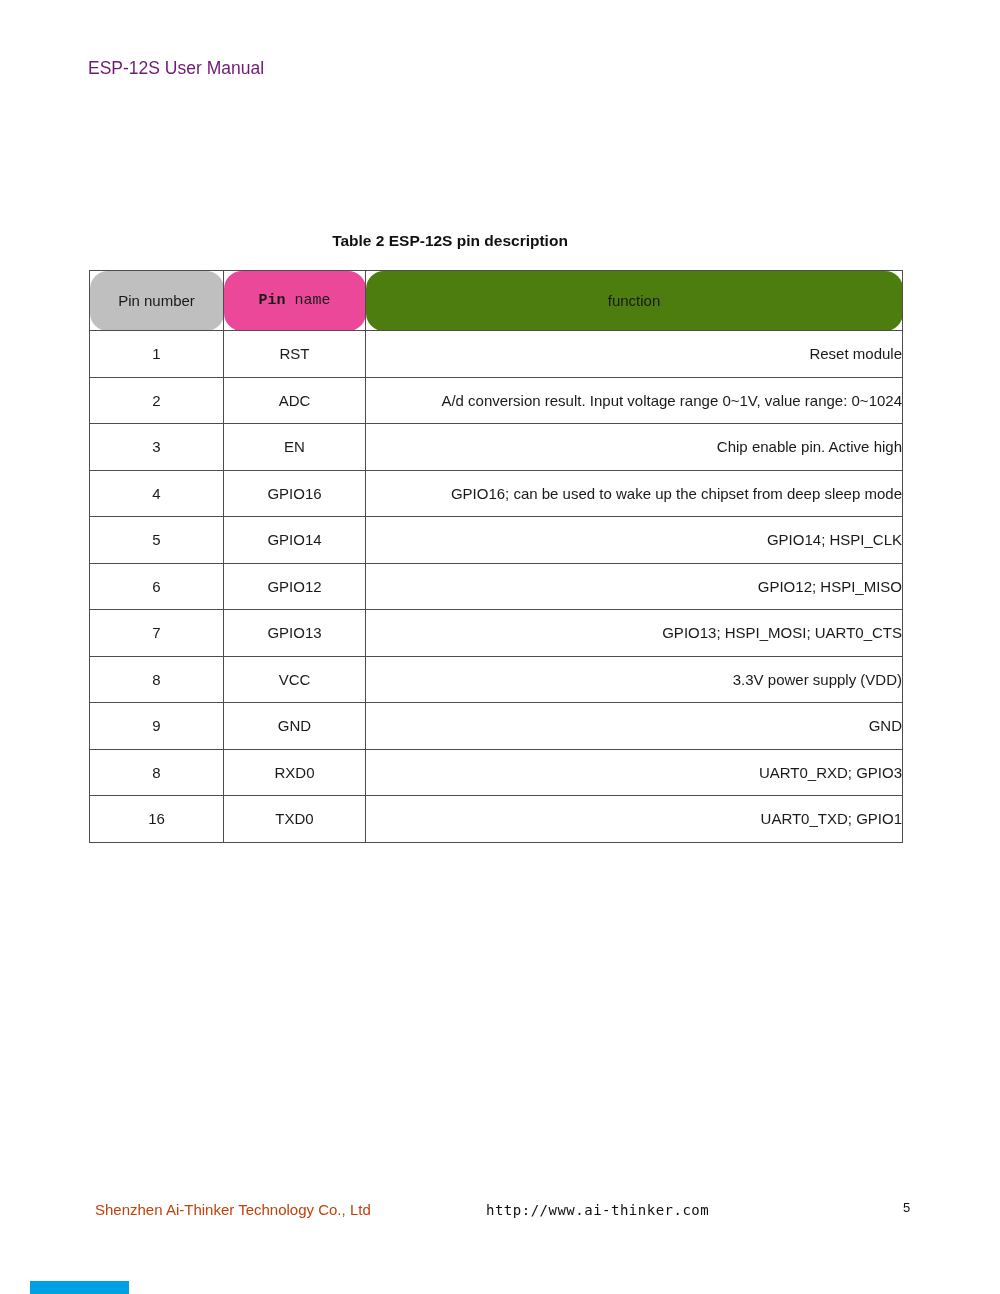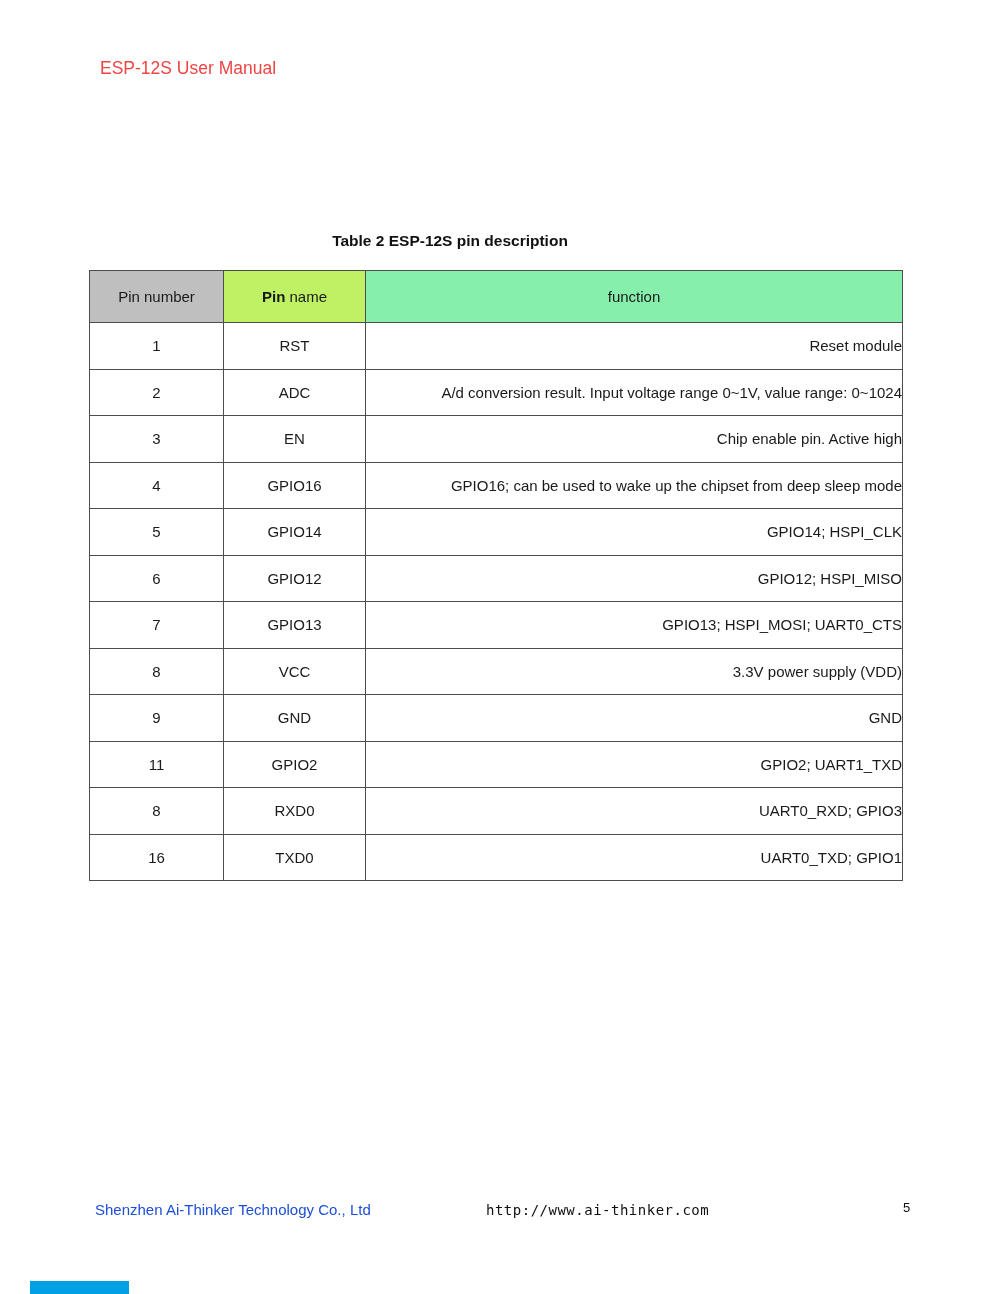--- a/index.html
+++ b/index.html
@@ -8,22 +8,21 @@
     width: 1000px; height: 1294px;
     position: relative;
     font-family: "Liberation Sans", "DejaVu Sans", sans-serif;
     color: #1a1a1a;
     overflow: hidden;
   }
   .doc-header-title {
     position: absolute;
     left: 88px; top: 58px;
     font-size: 17.5px;
-    color: #ef4444;
-    margin-left: 12px;
+    color: #701a75;
   }
   .table-caption {
     position: absolute;
     left: 0; top: 232px;
     width: 900px;
     text-align: center;
     font-weight: bold;
     font-size: 15.5px;
     color: #111;
   }
@@ -35,32 +34,32 @@
     table-layout: fixed;
     font-size: 15px;
   }
   .pin-table th, .pin-table td {
     border: 1px solid #4d4d4d;
     font-weight: normal;
     vertical-align: middle;
     overflow: hidden;
     white-space: nowrap;
   }
-  .pin-table thead th { height: 52px; }
+  .pin-table thead th { height: 60px; border-radius: 18px; }
   .pin-table tbody td { height: 46.5px; }
   .pin-table .ctr { text-align: center; }
   .pin-table .fn  { text-align: right; padding-left: 7px; }
   .pin-table col.c1 { width: 134px; }
   .pin-table col.c2 { width: 142px; }
   .pin-table col.c3 { width: 537px; }
   .footer-company {
     position: absolute;
     left: 95px; top: 1201px;
     font-size: 15px;
-    color: #1d4ed8;
+    color: #c2410c;
   }
   .footer-url {
     position: absolute;
     left: 486px; top: 1202px;
     font-family: "DejaVu Sans Mono", "Liberation Mono", monospace;
     font-size: 14px;
     letter-spacing: 0.5px;
     color: #111;
   }
   .footer-page-number {
@@ -84,22 +83,22 @@
 
 <table class="pin-table">
   <colgroup>
     <col class="c1">
       <col class="c2">
       <col class="c3">
   </colgroup>
   <thead>
     <tr>
       <th class="ctr" style="background: rgb(191, 191, 191);">Pin number</th>
-      <th class="ctr" style="background: #bef264;"><b>Pin</b><span> name</span></th>
-      <th class="ctr" style="background: #86efac;">function</th>
+      <th class="ctr" style="background: #ec4899; font-family: Liberation Mono, monospace;"><b>Pin</b><span> name</span></th>
+      <th class="ctr" style="background: #4d7c0f;">function</th>
     </tr>
   </thead>
   <tbody>
       <tr>
         <td class="ctr">1</td>
         <td class="ctr">RST</td>
         <td class="fn">Reset module</td>
       </tr>
       <tr>
         <td class="ctr">2</td>
@@ -135,25 +134,20 @@
         <td class="ctr">8</td>
         <td class="ctr">VCC</td>
         <td class="fn">3.3V power supply (VDD)</td>
       </tr>
       <tr>
         <td class="ctr">9</td>
         <td class="ctr">GND</td>
         <td class="fn">GND</td>
       </tr>
       <tr>
-        <td class="ctr">11</td>
-        <td class="ctr">GPIO2</td>
-        <td class="fn">GPIO2; UART1_TXD</td>
-      </tr>
-      <tr>
         <td class="ctr">8</td>
         <td class="ctr">RXD0</td>
         <td class="fn">UART0_RXD; GPIO3</td>
       </tr>
       <tr>
         <td class="ctr">16</td>
         <td class="ctr">TXD0</td>
         <td class="fn">UART0_TXD; GPIO1</td>
       </tr>
     </tbody>

